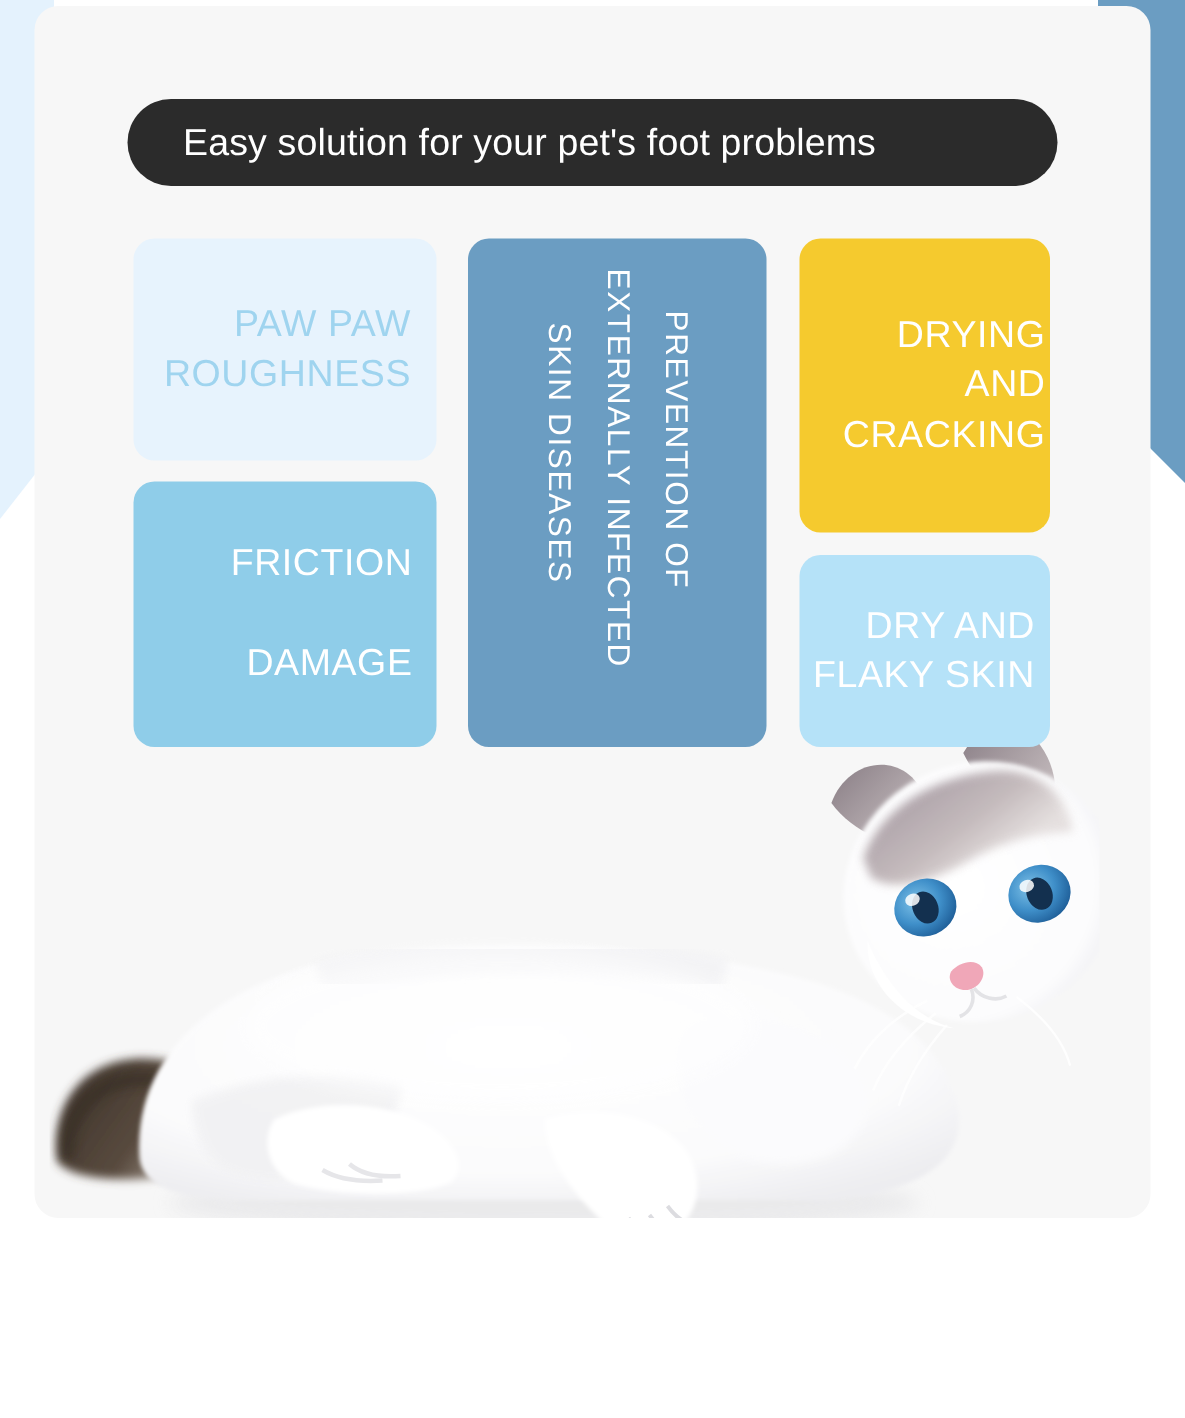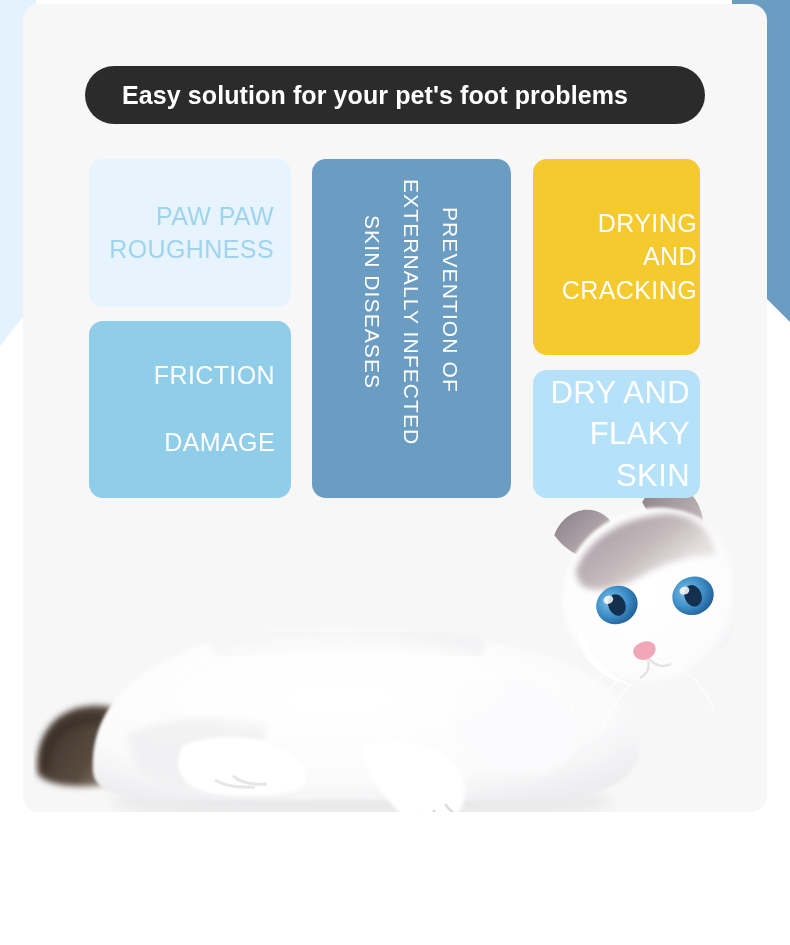--- a/index.html
+++ b/index.html
@@ -77,21 +77,21 @@
     height: 58px;
     background: #2b2b2b;
     border-radius: 29px;
     display: flex;
     align-items: center;
     z-index: 5;
   }
   .title-text {
     color: #ffffff;
     font-size: 25px;
-    font-weight: 700;
+    font-weight: 400;
     letter-spacing: 0.1px;
     padding-left: 37px;
     white-space: nowrap;
     font-family: "Liberation Sans", sans-serif;
   }
 
   
   .cards {
     position: absolute;
     left: 0;
@@ -206,21 +206,21 @@
     left: 510px;
     top: 366px;
     width: 167px;
     height: 128px;
     background: #b5e2f8;
     align-items: center;
     justify-content: flex-end;
   }
   #card-flaky .card-label {
     color: #ffffff;
-    font-size: 31px;
+    font-size: 25px;
     text-align: right;
     padding-right: 10px;
   }
 
   
   .cat-wrap {
     position: absolute;
     left: 0;
     top: 480px;
     width: 744px;

